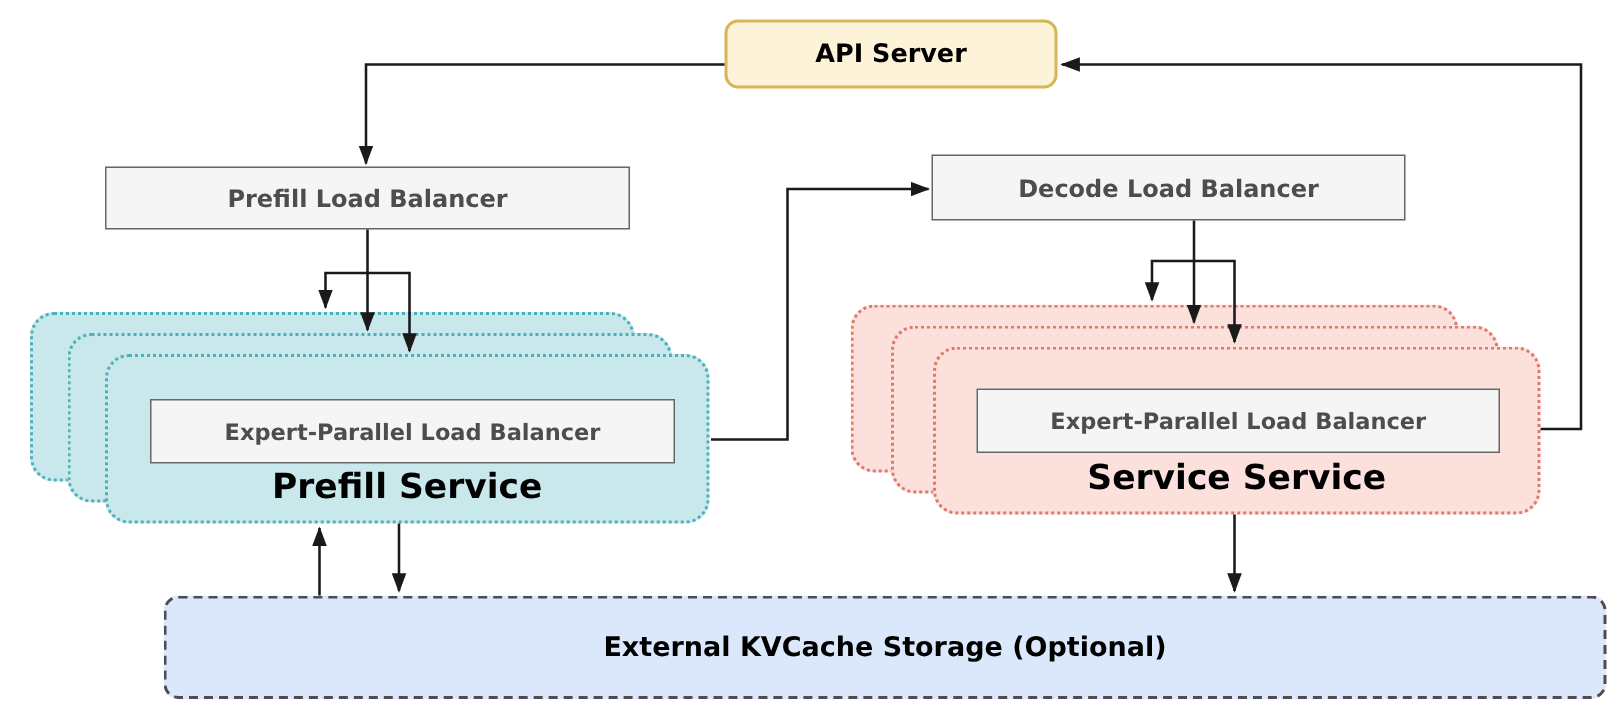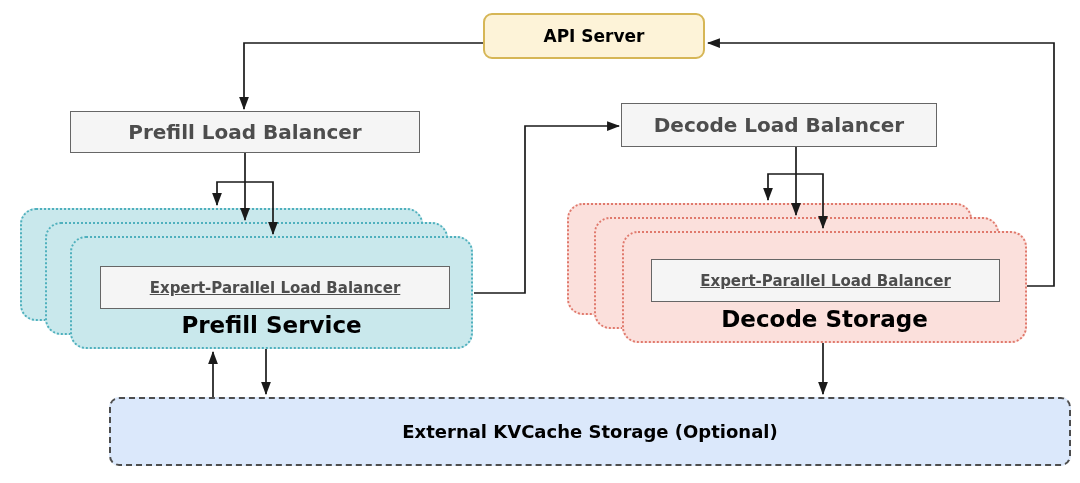--- a/index.html
+++ b/index.html
@@ -21,38 +21,37 @@
     background:var(--api-fill,#fdf3d8);
     border:2px solid var(--api-border,#d6b656);
     border-radius:9px;
     color:var(--text,#000);
     font-size:17px;
   }
   .graybox{
     background:var(--gray-fill,#f5f5f5);
     border:1px solid var(--gray-border,#666666);
     color:var(--gray-text,#4d4d4d);
-    font-size:20px;
+    font-size:16px;
   }
   .stackbox{
     position:absolute;
     box-sizing:border-box;
     border-radius:16px;
   }
   .stackbox.teal{
     background:var(--prefill-fill,#c9e8ec);
     border:2px dotted var(--prefill-border,#4fb0bd);
   }
   .stackbox.pink{
     background:var(--decode-fill,#fbe0dc);
     border:2px dotted var(--decode-border,#e0796c);
   }
   .eplb{
     font-size:15px;
-    text-decoration:underline;
   }
   .service-label{
     position:absolute;
     left:0;right:0;
     bottom:9px;
     text-align:center;
     font-weight:bold;
     font-size:23px;
     color:var(--text,#000);
   }
@@ -101,21 +100,21 @@
     </div>
     <div class="service-label">Prefill Service</div>
   </div>
 
   <div class="stackbox pink" style="left:567px;top:203px;width:405px;height:112px;z-index:1;"></div>
   <div class="stackbox pink" style="left:594px;top:217px;width:405px;height:112px;z-index:2;"></div>
   <div class="stackbox pink" style="left:622px;top:231px;width:405px;height:112px;z-index:3;">
     <div class="node graybox eplb" style="left:27px;top:26px;width:349px;height:43px;">
       <span>Expert-Parallel Load Balancer</span>
     </div>
-    <div class="service-label">Decode Storage</div>
+    <div class="service-label">Service Service</div>
   </div>
 
   <div class="node kv" style="left:68px;top:397px;width:962px;height:69px;">
     <span>External KVCache Storage (Optional)</span>
   </div>
 
   <svg class="connectors" width="1080" height="483" viewBox="0 0 1080 483">
     <defs>
       <marker id="arrow" viewBox="0 0 12 9" refX="11" refY="4.5" markerWidth="13" markerHeight="10" markerUnits="userSpaceOnUse" orient="auto">
         <path d="M0,0 L12,4.5 L0,9 Z" style="fill:#1a1a1a;stroke:none;"></path>

